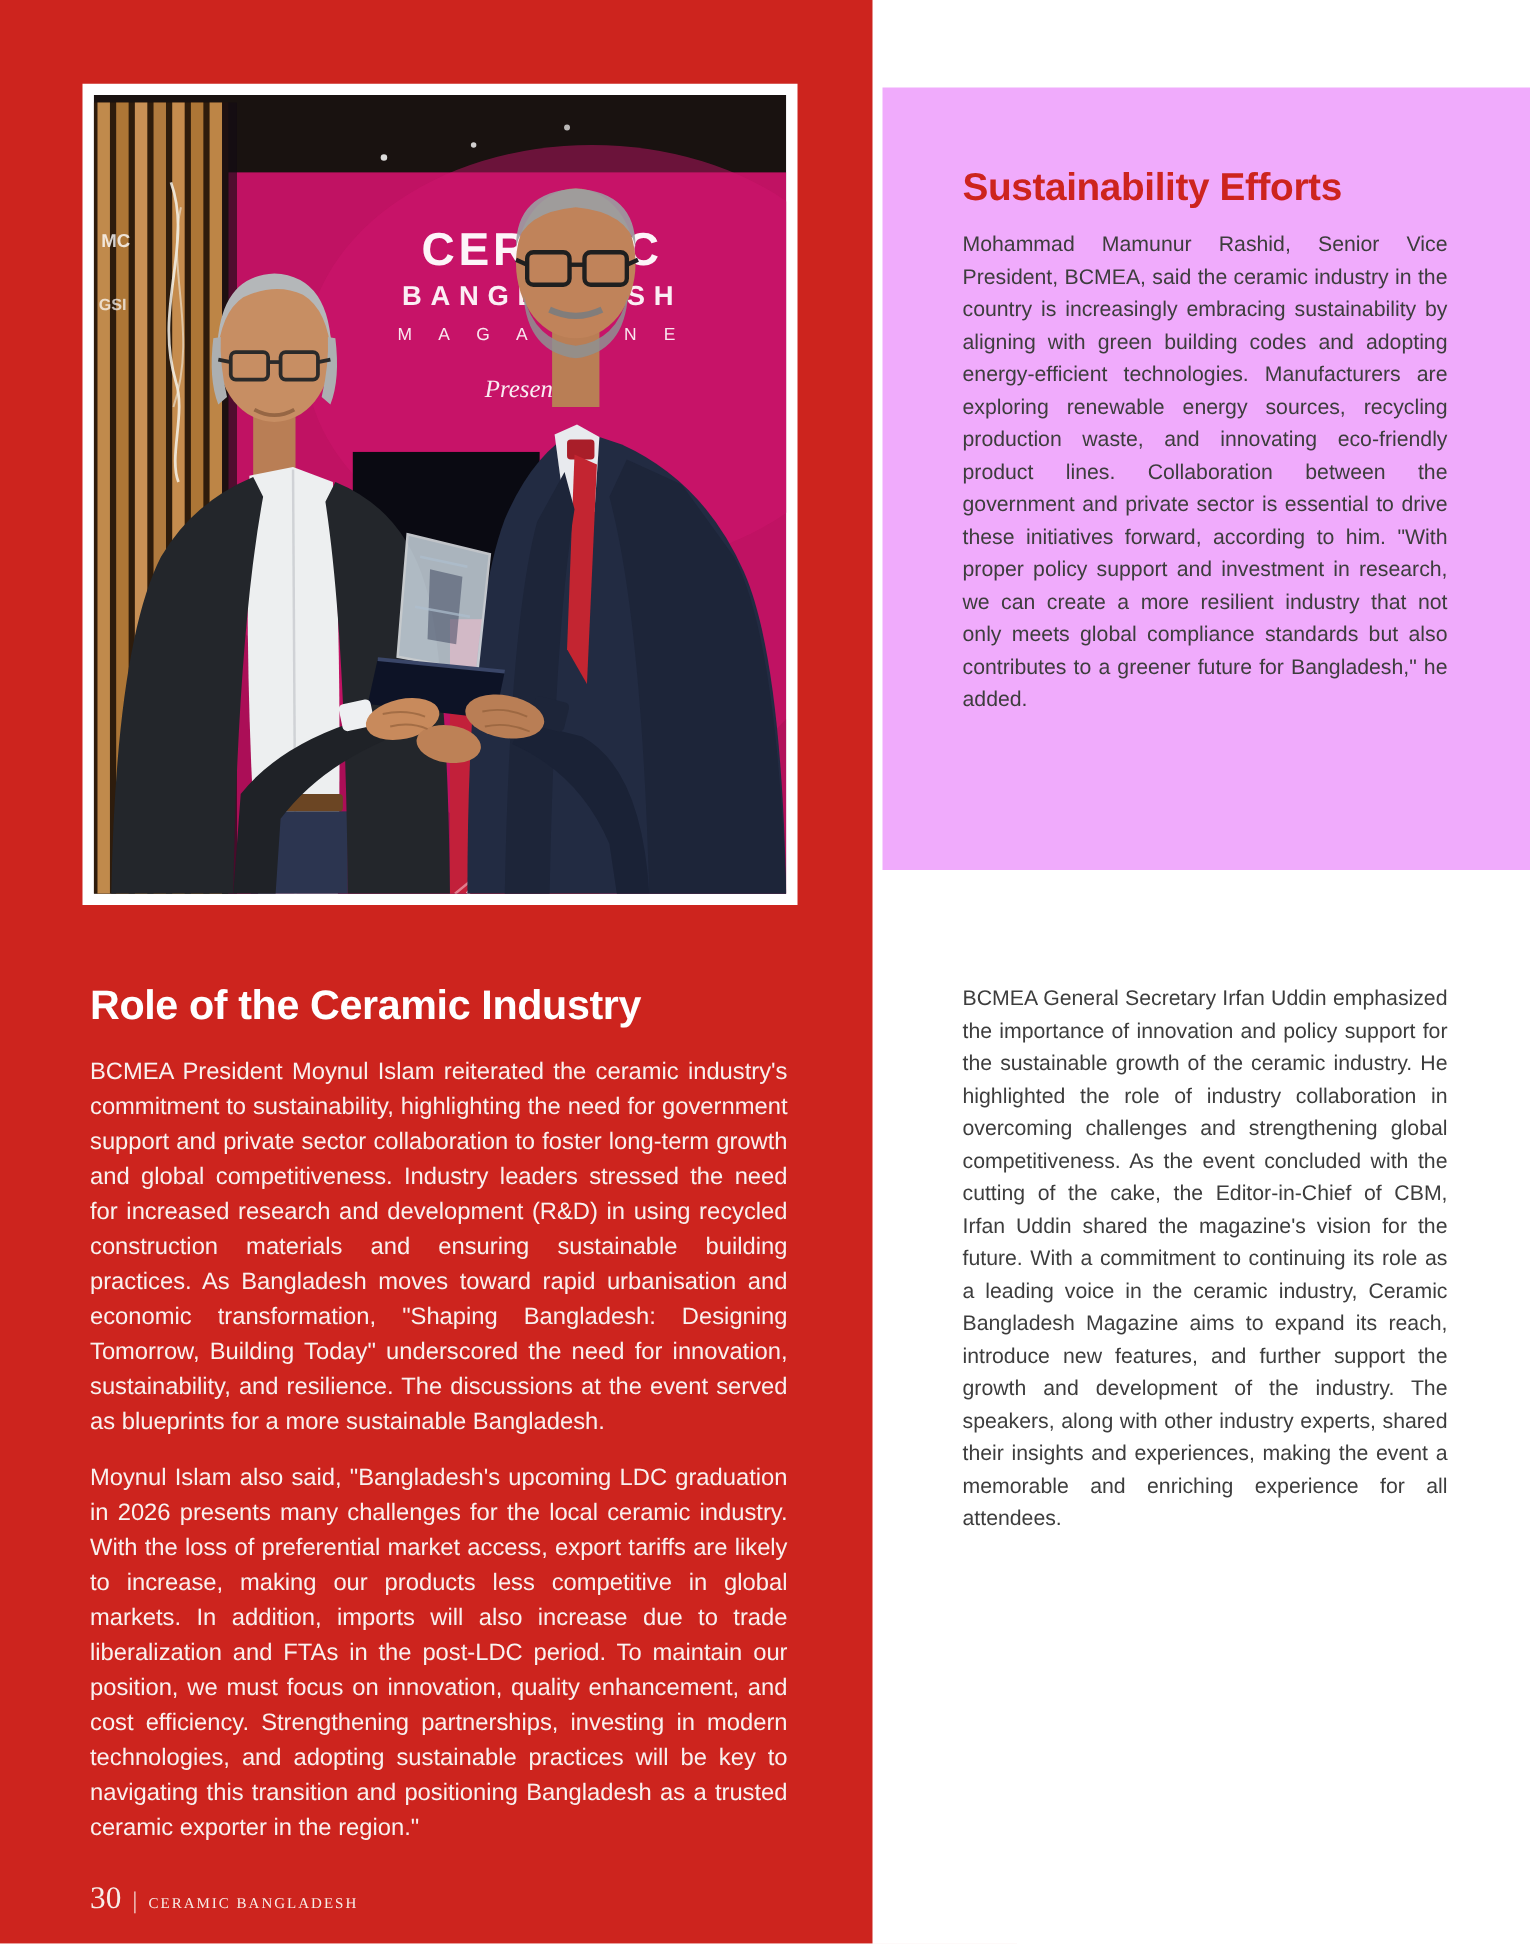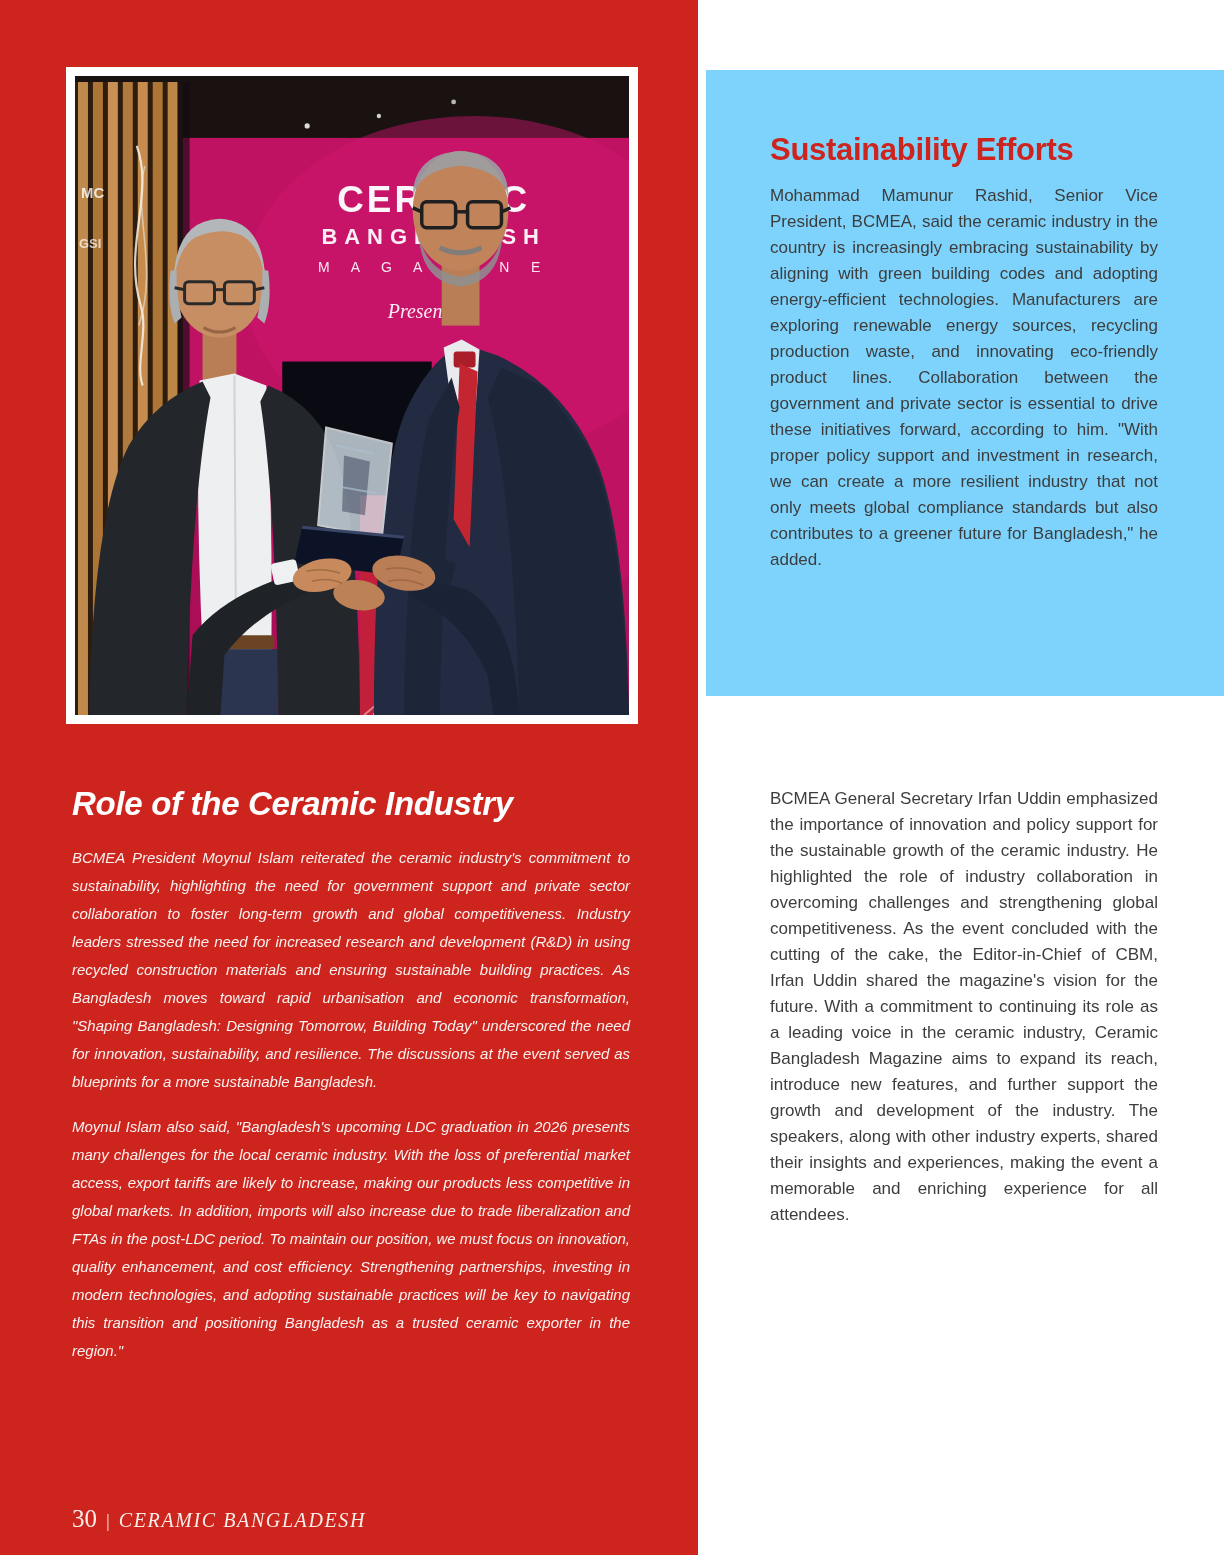--- a/index.html
+++ b/index.html
@@ -2,31 +2,31 @@
 <html><head>
 <meta charset="utf-8">
 <style>
   html,body{margin:0;padding:0;background:#ffffff;}
   .page{position:relative;width:1224px;height:1555px;background:#ffffff;overflow:hidden;
         font-family:"Liberation Sans","DejaVu Sans",sans-serif;}
   .red-col{position:absolute;left:0;top:0;width:698px;height:1555px;background:#CD241E;}
   .photo-frame{position:absolute;left:66px;top:67px;width:572px;height:657px;background:#ffffff;
                padding:9px;box-sizing:border-box;}
   .photo-frame svg{display:block;width:100%;height:100%;}
-  .left-section{position:absolute;left:72px;top:786px;width:558px;font-style:italic;}
+  .left-section{position:absolute;left:72px;top:786px;width:558px;}
   .left-heading{margin:0 0 21px 0;font-weight:800;font-size:33px;line-height:1.12;
                 letter-spacing:-0.3px;color:#ffffff;}
-  .left-body{margin:0 0 17px 0;font-size:15px;line-height:28px;color:#F9F1EF;
+  .left-body{margin:0 0 17px 0;font-size:19px;line-height:28px;color:#F9F1EF;
              text-align:justify;font-weight:400;}
   .page-footer{position:absolute;left:72px;top:1505px;color:#F7EEE9;
                font-family:"Liberation Serif","DejaVu Serif",serif;white-space:nowrap;}
   .page-num{font-size:25px;}
   .footer-sep{font-size:19px;margin:0 9px;opacity:.9;font-weight:300;}
-  .mag-name{font-size:20px;letter-spacing:1.6px;font-style:italic;}
-  .gray-panel{position:absolute;left:706px;top:70px;width:518px;height:626px;background:#7dd3fc;
+  .mag-name{font-size:12px;letter-spacing:1.6px;}
+  .gray-panel{position:absolute;left:706px;top:70px;width:518px;height:626px;background:#f0abfc;
               box-sizing:border-box;padding:62px 66px 0 64px;}
   .red-heading{margin:0 0 15px 0;font-weight:800;font-size:31px;line-height:1.15;
                letter-spacing:-0.3px;color:#CD241E;}
   .right-body{margin:0;font-size:17px;line-height:26px;color:#3D3D3D;text-align:justify;}
   .looking-ahead{position:absolute;left:770px;top:786px;width:388px;}
 </style>
 </head>
 <body>
 
 <div class="page">

